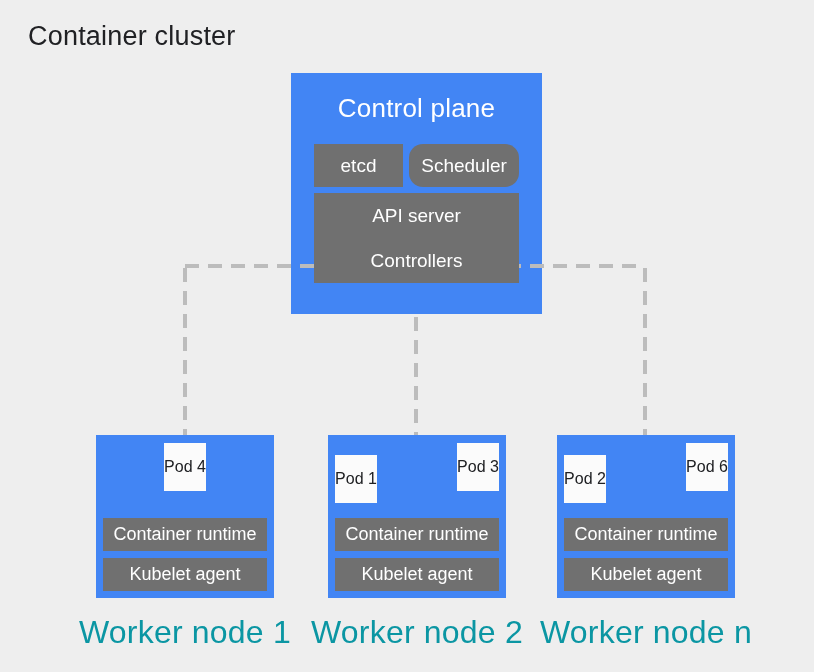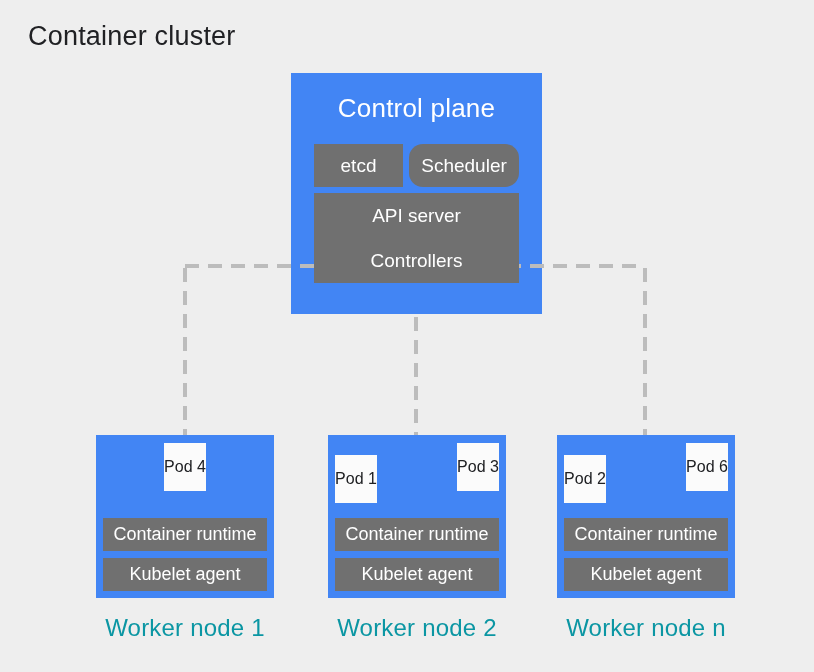--- a/index.html
+++ b/index.html
@@ -73,21 +73,21 @@
     position:absolute; left:7px; right:7px; height:33px;
     background:#707070; color:#ffffff; font-size:18px;
     display:flex; align-items:center; justify-content:center;
   }
   .wcomp.runtime { top:83px; }
   .wcomp.kubelet { top:123px; }
 
   .worker-label {
     position:absolute; top:614px; width:238px;
     text-align:center;
-    color:#0b96a3; font-size:24px; letter-spacing:0.2px;
+    color:#0b96a3; font-size:32px; letter-spacing:0.2px;
   }
   .label-1 { left:66px; }
   .label-2 { left:298px; }
   .label-3 { left:527px; }
 </style>
 </head>
 <body>
 
 <h1 class="diagram-title">Container cluster</h1>
 

